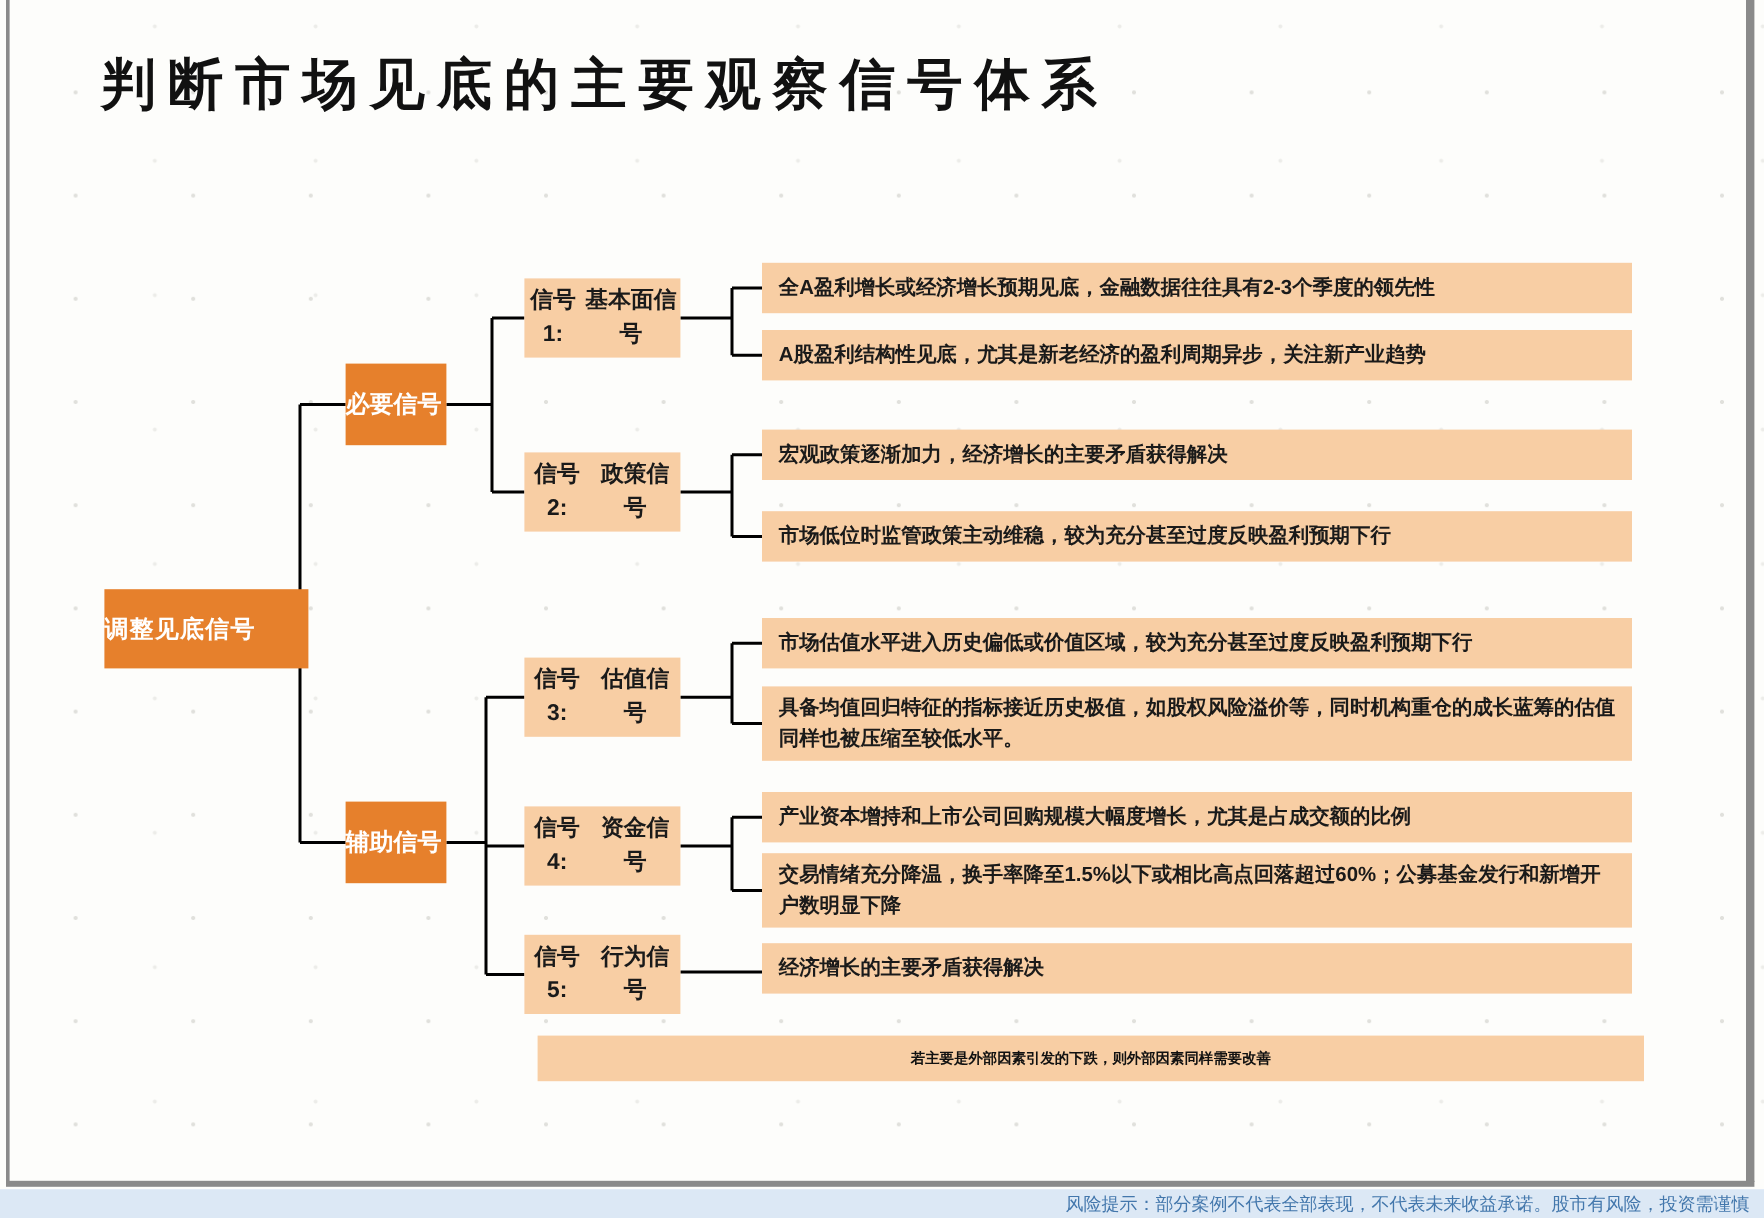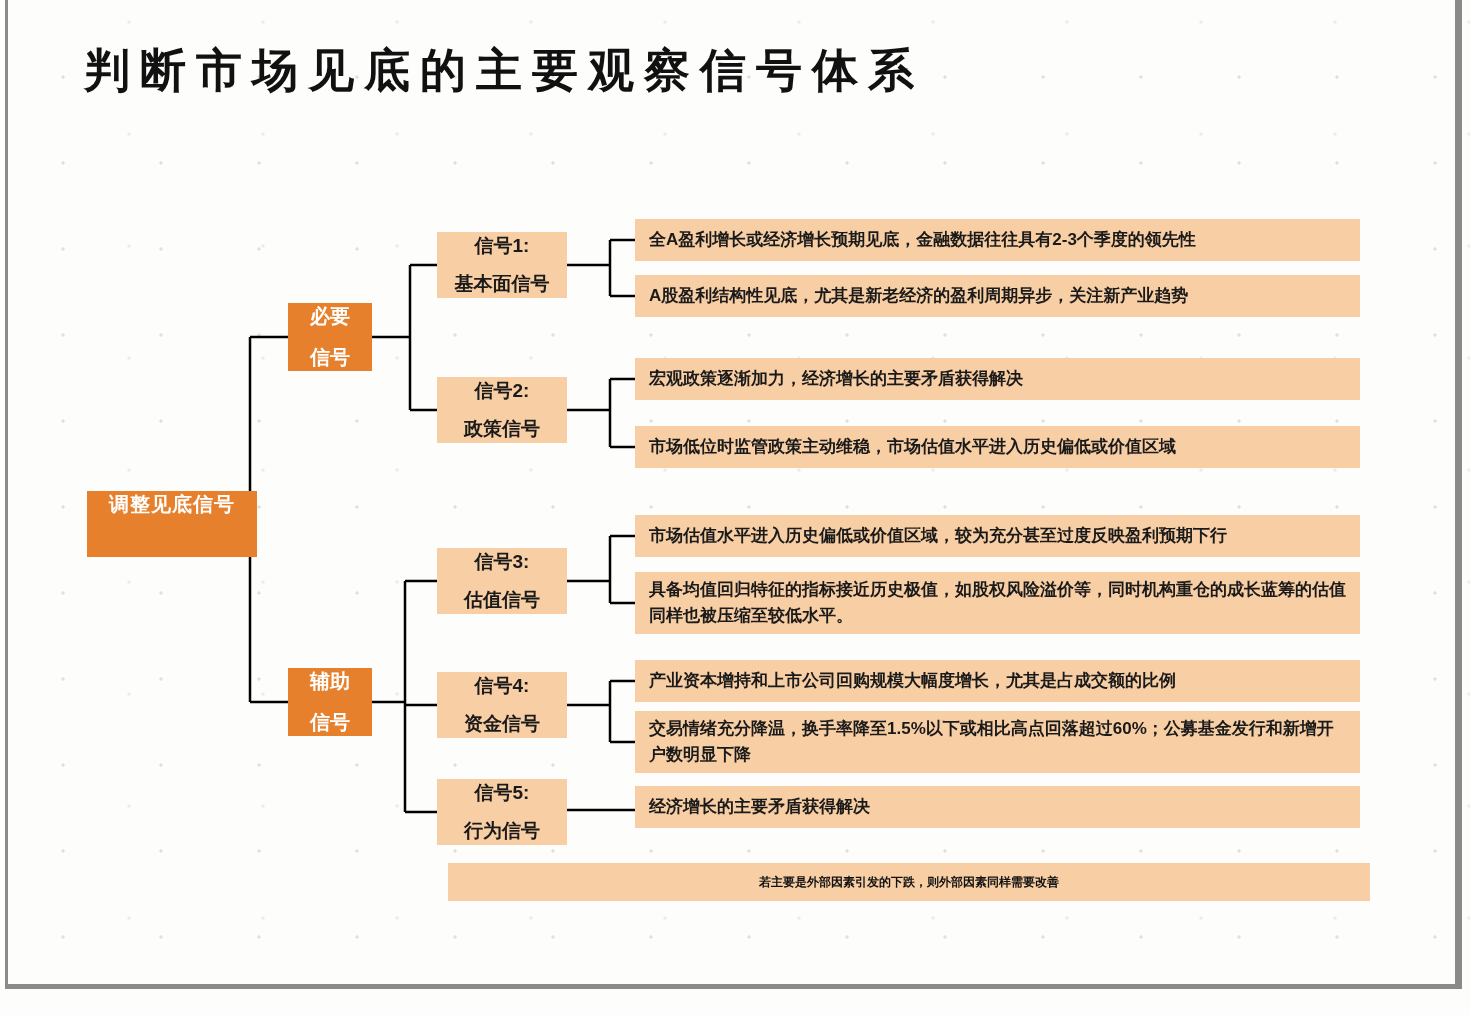--- a/index.html
+++ b/index.html
@@ -26,23 +26,23 @@
     font-size: 46px;
     font-weight: 700;
     letter-spacing: 10px;
     color: #111111;
     white-space: nowrap;
   }
   .connectors { position: absolute; left: 0; top: 0; }
   .node {
     position: absolute;
     display: flex;
-    flex-direction: column;
-    align-items: center;
-    justify-content: space-between;
+    flex-direction: row;
+    align-items: center;
+    justify-content: flex-start;
     text-align: center;
   }
   .node span { display: block; }
   .root {
     left: 52px; top: 491px; width: 170px; height: 66px;
     background: #E6802C;
     color: #ffffff;
     font-size: 20px; font-weight: 700;
     letter-spacing: 1px;
     margin-left: 35px;
@@ -169,21 +169,21 @@
     <span>全A盈利增长或经济增长预期见底，金融数据往往具有2-3个季度的领先性</span>
   </div>
   <div class="leaf" style="top:358px;height:42px">
     <span>宏观政策逐渐加力，经济增长的主要矛盾获得解决</span>
   </div>
 
   <div class="leaf" style="top:275px;height:42px">
     <span>A股盈利结构性见底，尤其是新老经济的盈利周期异步，关注新产业趋势</span>
   </div>
   <div class="leaf" style="top:426px;height:42px">
-    <span>市场低位时监管政策主动维稳，市场估值水平进入历史偏低或价值区域</span>
+    <span>市场低位时监管政策主动维稳，较为充分甚至过度反映盈利预期下行</span>
   </div>
 
   <div class="leaf" style="top:515px;height:42px">
     <span>市场估值水平进入历史偏低或价值区域，较为充分甚至过度反映盈利预期下行</span>
   </div>
   <div class="leaf" style="top:572px;height:62px">
     <span>具备均值回归特征的指标接近历史极值，如股权风险溢价等，同时机构重仓的成长蓝筹的估值同样也被压缩至较低水平。</span>
   </div>
 
   <div class="leaf" style="top:660px;height:42px">
@@ -198,14 +198,17 @@
   </div>
 
   <div class="bottom-note">
     <span>若主要是外部因素引发的下跌，则外部因素同样需要改善</span>
   </div>
 
   <div class="frame-left"></div>
   <div class="frame-bottom"></div>
   <div class="scrollbar-right"></div>
 
+  <div class="footer-bar">
+    <span>风险提示：部分案例不代表全部表现，不代表未来收益承诺。股市有风险，投资需谨慎</span>
+  </div>
 
 </div>
 
 </body></html>

